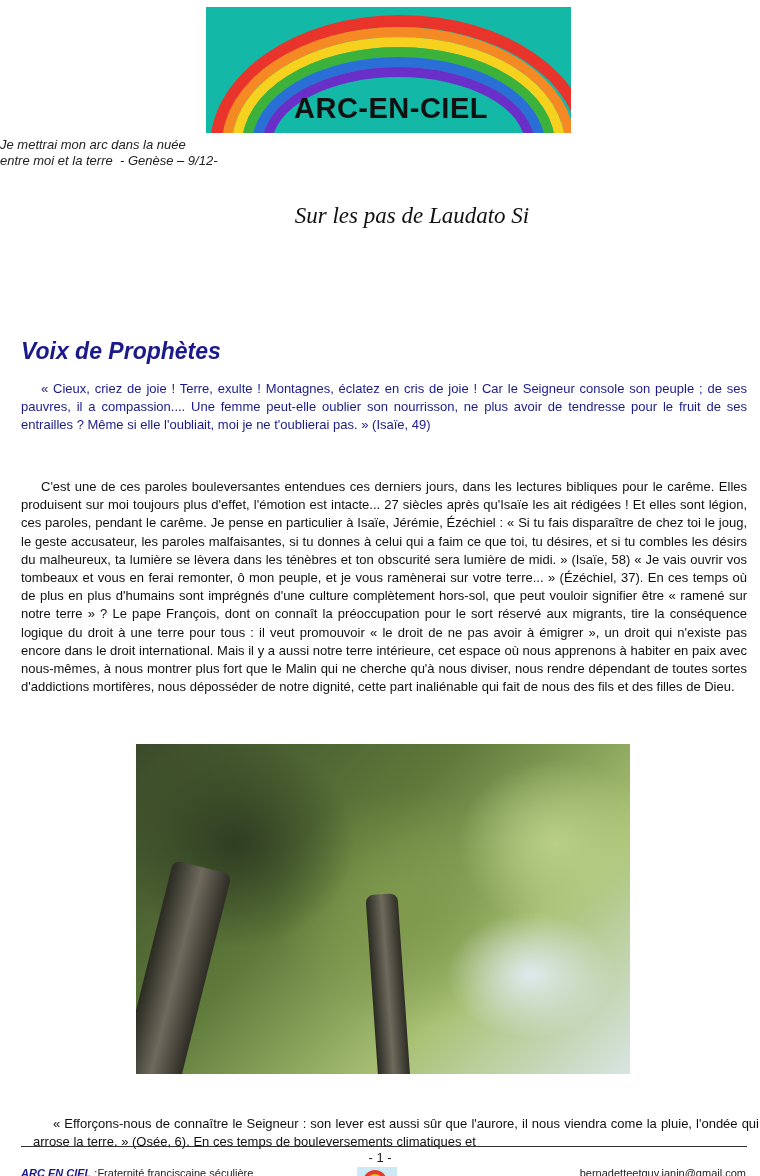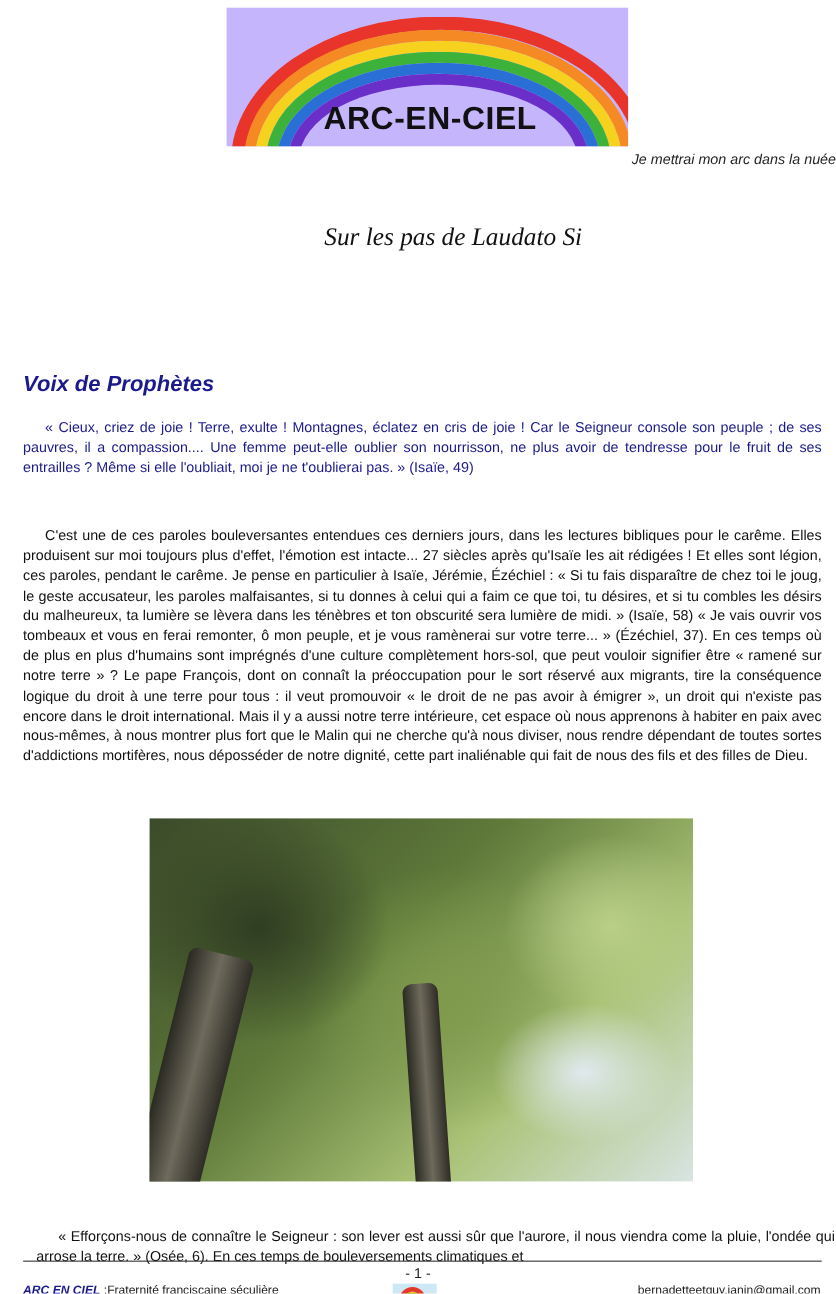--- a/index.html
+++ b/index.html
@@ -1,27 +1,27 @@
 <!DOCTYPE html>
 <html><head>
 <meta charset="utf-8">
 <style>
   html, body { margin: 0; padding: 0; background: #ffffff; }
   body { width: 760px; height: 1176px; position: relative; overflow: hidden; font-family: "Liberation Sans", sans-serif; color: #111; }
 
-  .banner { position: absolute; left: 206px; top: 7px; width: 365px; height: 126px; background: #c4b5fd; overflow: hidden; }
+  .banner { position: absolute; left: 206px; top: 7px; width: 365px; height: 126px; background: #14b8a6; overflow: hidden; }
   .arc { position: absolute; border-radius: 50%; border-style: solid; border-bottom-color: transparent !important; }
   .banner-title { position: absolute; left: 88px; top: 85px; font-family: "Liberation Sans", sans-serif; font-weight: bold; font-size: 29px; color: #111; letter-spacing: 0.5px; }
 
-  .tagline { position: absolute; left: 0; width: 760px; top: 137px; text-align: right; font-style: italic; font-size: 13px; line-height: 16px; color: #222; }
+  .tagline { position: absolute; left: 0; width: 760px; top: 137px; text-align: left; font-style: italic; font-size: 13px; line-height: 16px; color: #222; }
   .tagline div { white-space: pre; }
 
   .subtitle { position: absolute; left: 0; width: 760px; top: 203px; text-align: center; font-family: "Liberation Serif", serif; font-style: italic; font-size: 23px; color: #111; padding-left: 32px; }
 
-  .section-heading { position: absolute; left: 21px; top: 338px; font-weight: bold; font-style: italic; font-size: 20px; color: #1a1a8a; }
+  .section-heading { position: absolute; left: 21px; top: 338px; font-weight: bold; font-style: italic; font-size: 23px; color: #1a1a8a; }
 
   .para { position: absolute; left: 21px; width: 726px; text-align: justify; font-size: 13px; line-height: 18.2px; text-indent: 20px; }
   .para.quote { top: 380px; color: #1a1a8a; }
   .para.body1 { top: 478px; color: #111; }
   .para.body2 { top: 1103px; color: #111; }
 
   .photo { position: absolute; left: 136px; top: 744px; width: 494px; height: 330px; overflow: hidden;
     background:
       radial-gradient(ellipse 120px 90px at 80% 70%, #dfe9ee 0%, rgba(223,233,238,0) 70%),
       radial-gradient(ellipse 140px 120px at 85% 30%, #b9cf88 0%, rgba(185,207,136,0) 70%),
@@ -48,20 +48,21 @@
     <div class="arc" style="left:26px;top:30px;width:313px;height:196px;border-width:10px;border-color:#f6d21e;"></div>
     <div class="arc" style="left:36px;top:40px;width:293px;height:176px;border-width:10px;border-color:#3db23a;"></div>
     <div class="arc" style="left:46px;top:50px;width:273px;height:156px;border-width:10px;border-color:#2a6fd6;"></div>
     <div class="arc" style="left:56px;top:60px;width:253px;height:136px;border-width:10px;border-color:#6a2fc8;"></div>
   </div>
   <div class="banner-title">ARC-EN-CIEL</div>
 </div>
 
 <div class="tagline">
   <div>Je mettrai mon arc dans la nuée</div>
+  <div>entre moi et la terre  - Genèse – 9/12-</div>
 </div>
 
 <div class="subtitle">Sur les pas de Laudato Si</div>
 
 <div class="section-heading">Voix de Prophètes</div>
 
 <p class="para quote" style="margin:0;">« Cieux, criez de joie ! Terre, exulte ! Montagnes, éclatez en cris de joie ! Car le Seigneur console son peuple ; de ses pauvres, il a compassion.... Une femme peut-elle oublier son nourrisson, ne plus avoir de tendresse pour le fruit de ses entrailles ? Même si elle l'oubliait, moi je ne t'oublierai pas. » (Isaïe, 49)</p>
 
 <p class="para body1" style="margin:0;">C'est une de ces paroles bouleversantes entendues ces derniers jours, dans les lectures bibliques pour le carême. Elles produisent sur moi toujours plus d'effet, l'émotion est intacte... 27 siècles après qu'Isaïe les ait rédigées ! Et elles sont légion, ces paroles, pendant le carême. Je pense en particulier à Isaïe, Jérémie, Ézéchiel : « Si tu fais disparaître de chez toi le joug, le geste accusateur, les paroles malfaisantes, si tu donnes à celui qui a faim ce que toi, tu désires, et si tu combles les désirs du malheureux, ta lumière se lèvera dans les ténèbres et ton obscurité sera lumière de midi. » (Isaïe, 58) « Je vais ouvrir vos tombeaux et vous en ferai remonter, ô mon peuple, et je vous ramènerai sur votre terre... » (Ézéchiel, 37). En ces temps où de plus en plus d'humains  sont imprégnés d'une culture complètement hors-sol, que peut vouloir signifier être « ramené sur notre terre » ? Le pape François, dont on connaît la préoccupation pour le sort réservé aux migrants, tire la conséquence logique du droit à une terre pour tous : il  veut promouvoir « le droit de ne pas avoir à émigrer », un droit qui n'existe pas encore dans le droit international. Mais il y a aussi notre terre intérieure, cet espace où nous apprenons à habiter en paix avec nous-mêmes, à nous montrer plus fort que le Malin qui ne cherche qu'à nous diviser, nous rendre dépendant de toutes sortes d'addictions mortifères, nous déposséder de notre dignité, cette part inaliénable qui fait de nous des fils et des filles de Dieu.</p>
 

